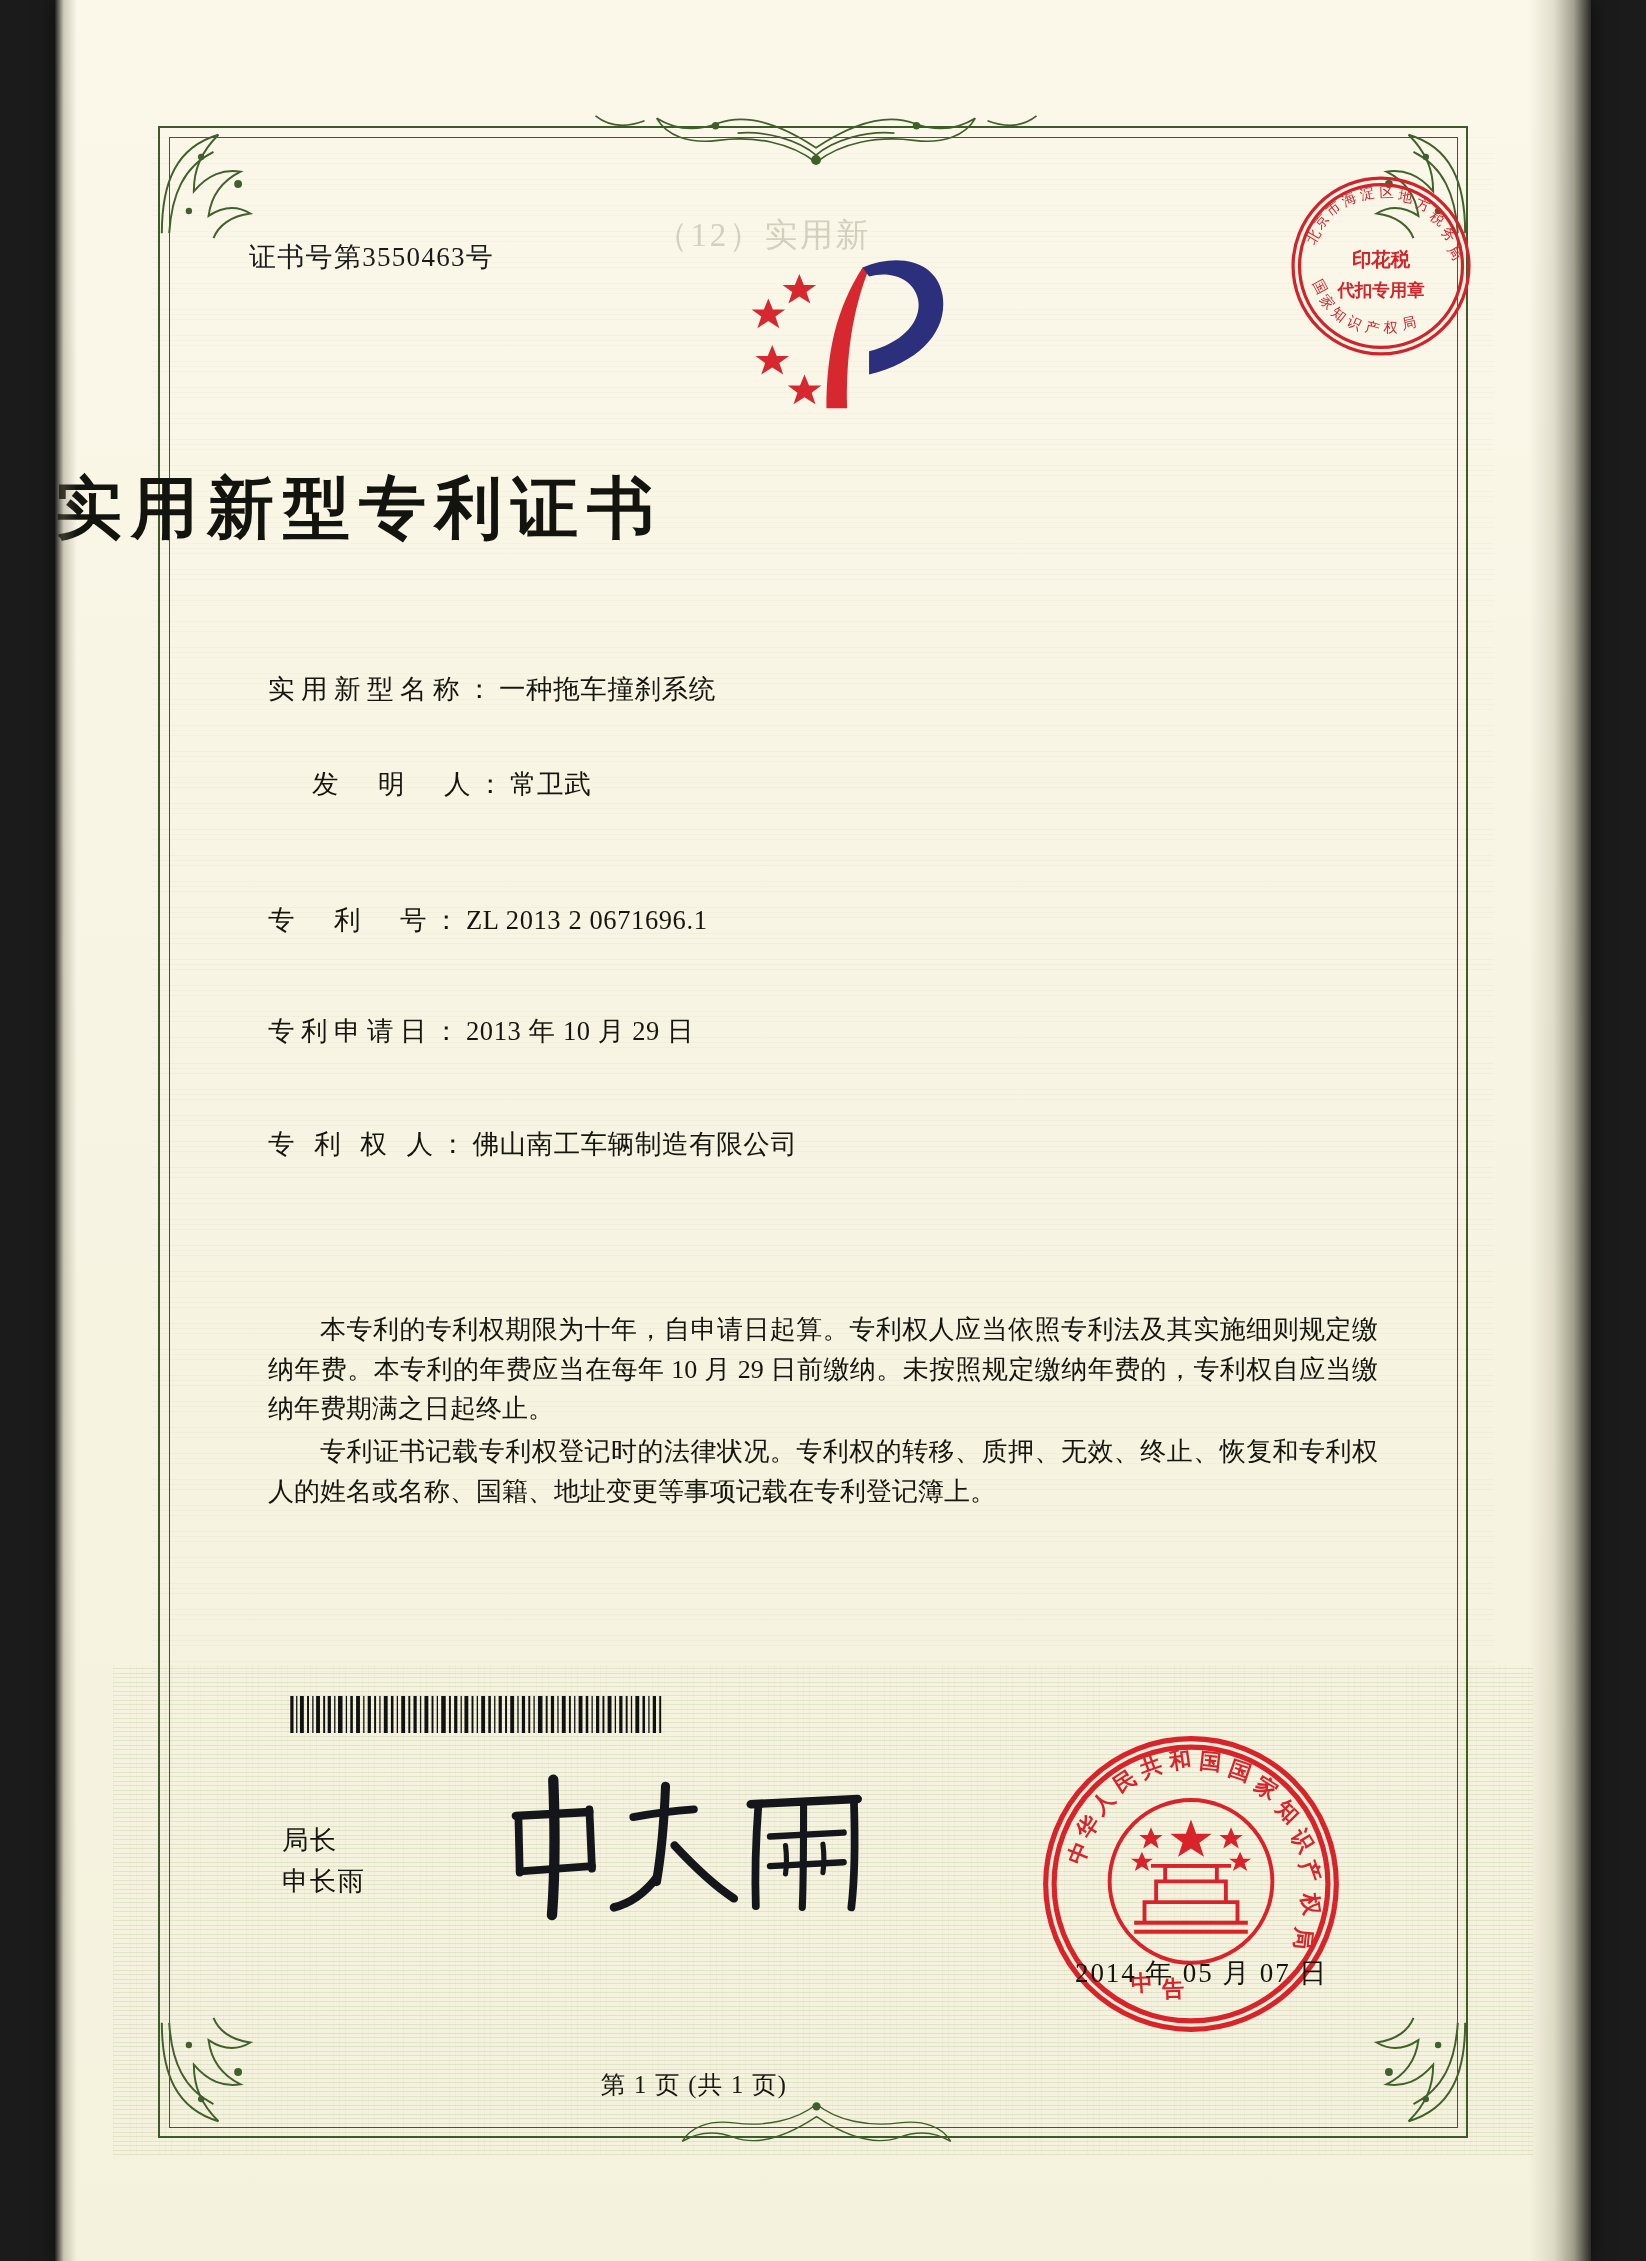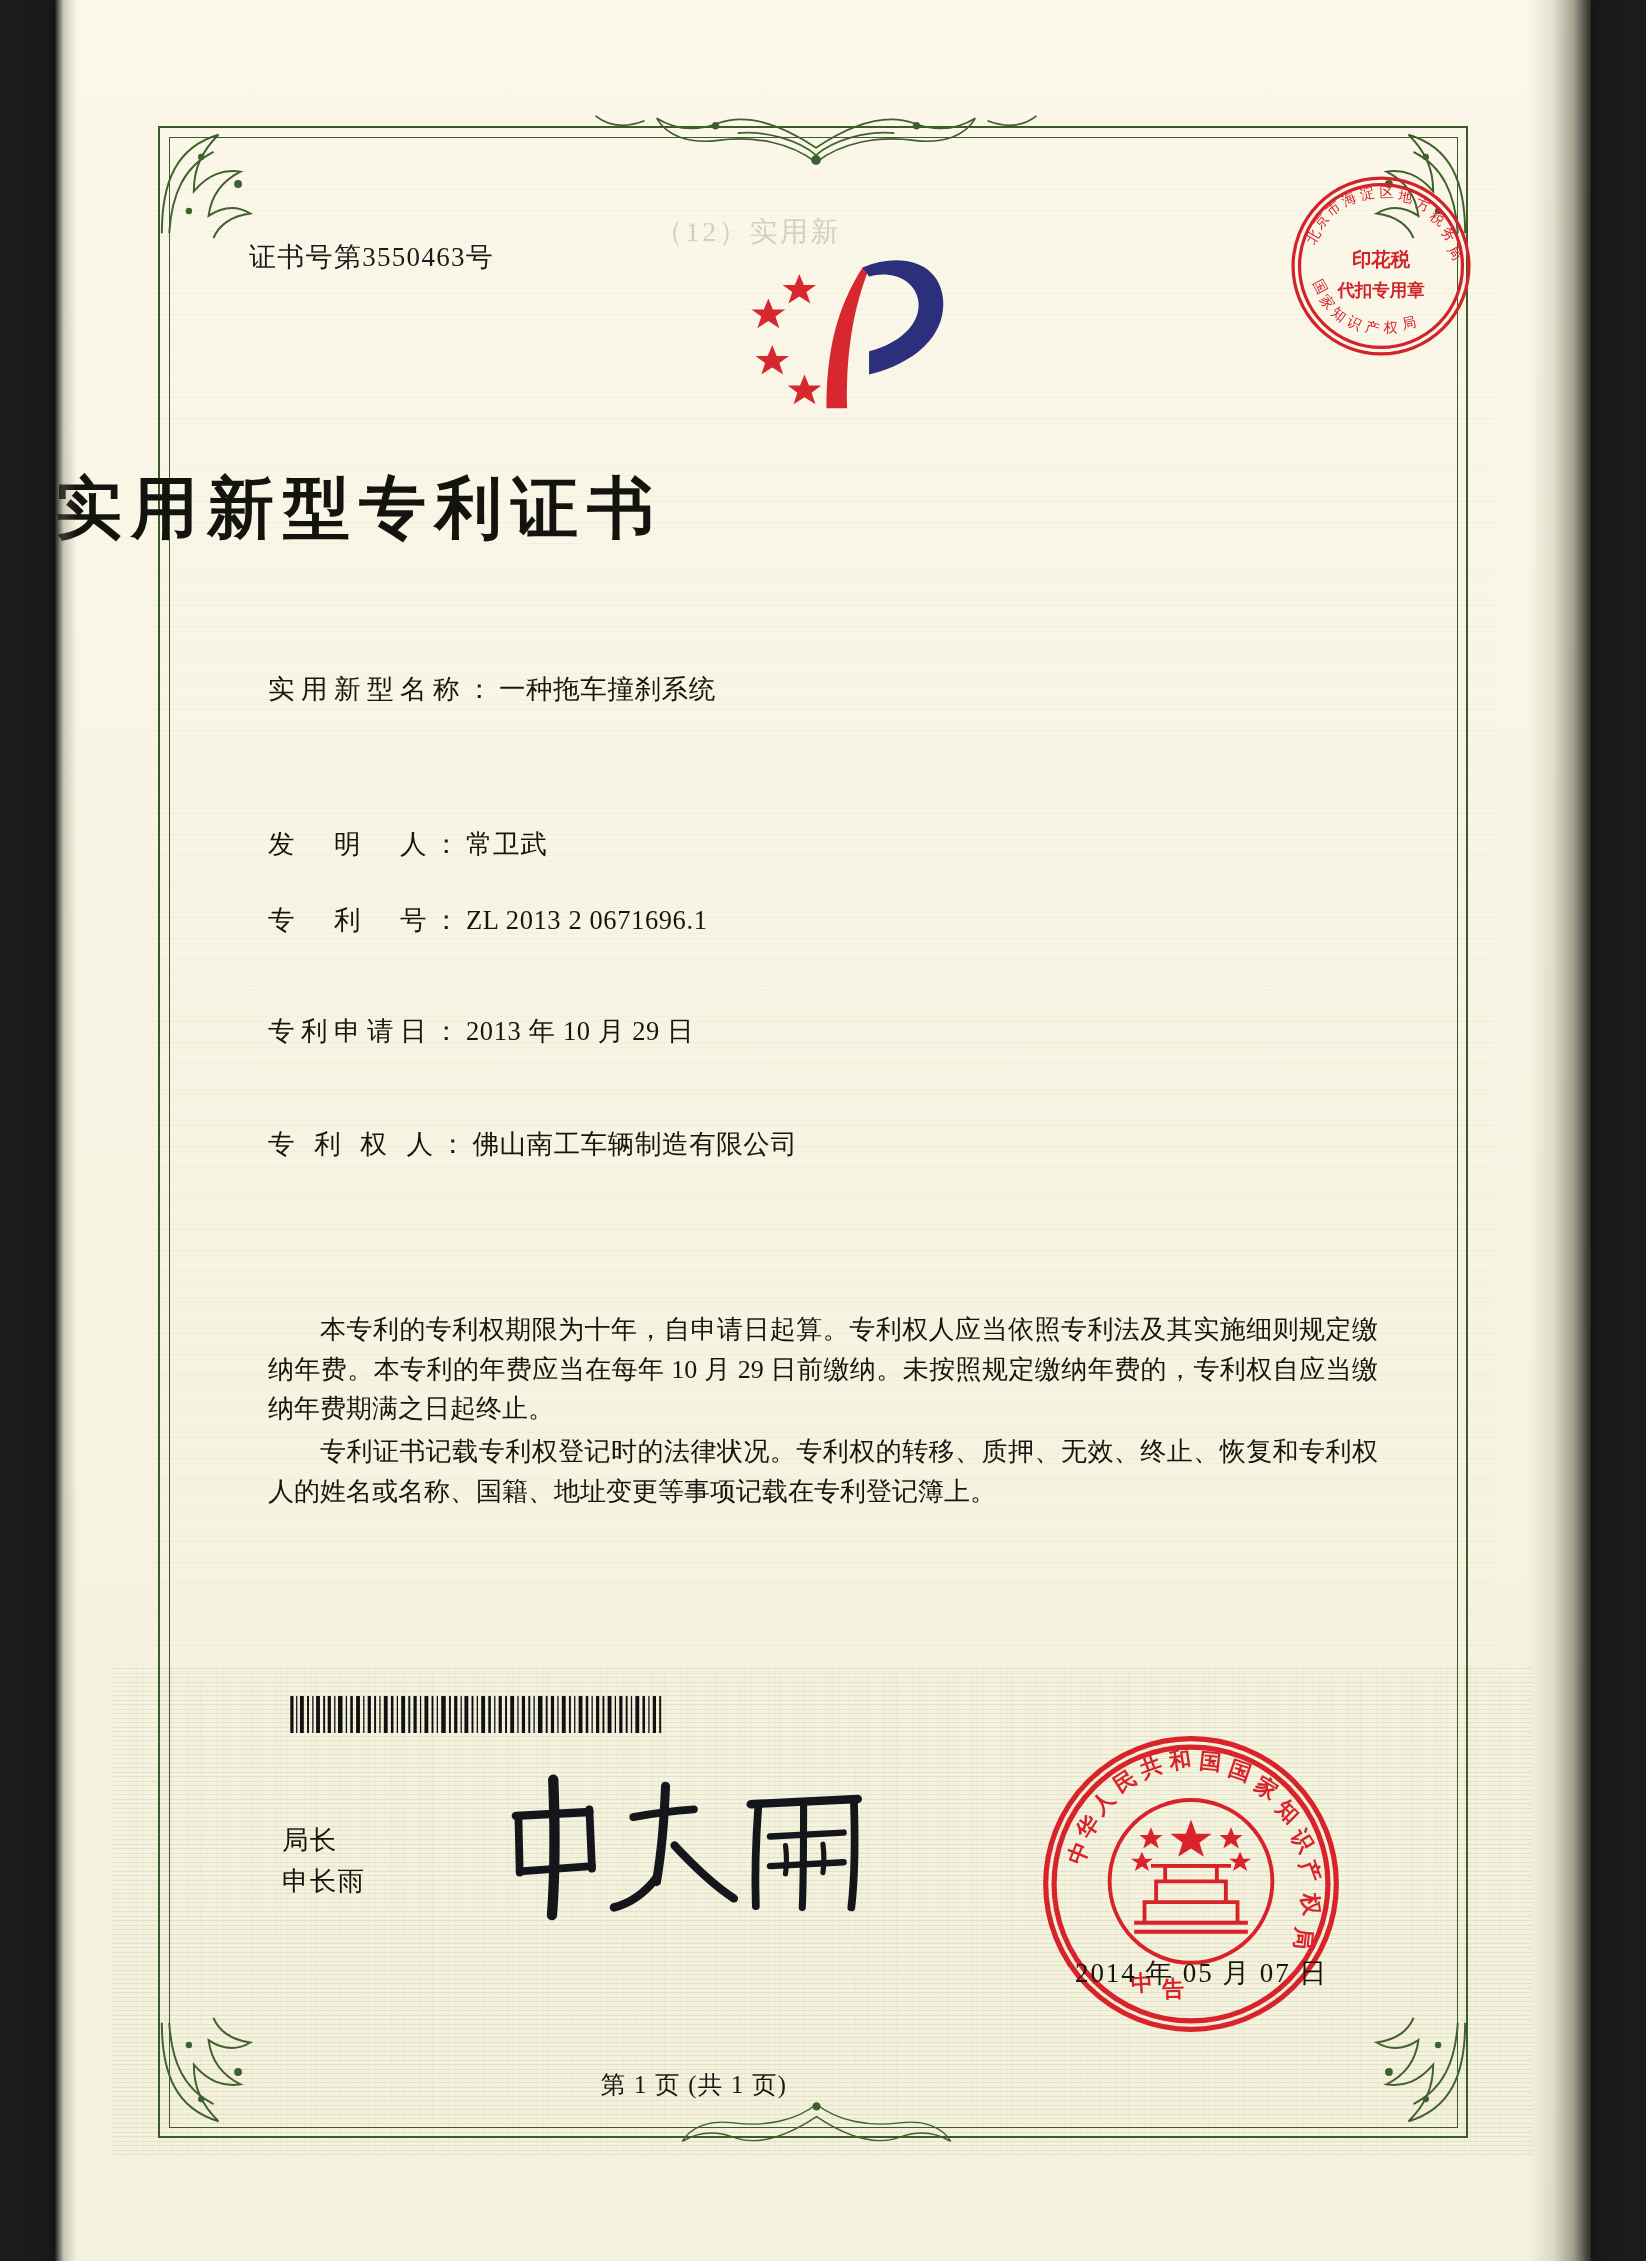--- a/index.html
+++ b/index.html
@@ -160,40 +160,40 @@
     font-size: 67px;
     font-weight: bold;
     letter-spacing: 9px;
     color: #14140f;
     font-family: "Liberation Serif", serif;
   }
   #ghost-text {
     position: absolute;
     left: 600px;
     top: 213px;
-    font-size: 28px;
+    font-size: 33px;
     color: rgba(120,118,95,0.30);
     letter-spacing: 2.6px;
     text-align: center;
   }
 
   
   .field {
     position: absolute;
     left: 213px;
     font-size: 26.5px;
     color: #16160f;
     white-space: nowrap;
     letter-spacing: 0.6px;
   }
   .field .lbl { letter-spacing: 6.5px; }
   .field .val { letter-spacing: 0.6px; }
 
   #f0 { top: 671px; }
-  #f1 { top: 826px; }
+  #f1 { top: 766px; margin-left: 44px; }
   #f2 { top: 902px; }
   #f3 { top: 1013px; }
   #f4 { top: 1126px; }
   #f5 { top: 1239px; }
 
   
   #body-text {
     position: absolute;
     left: 213px;
     top: 1310px;

